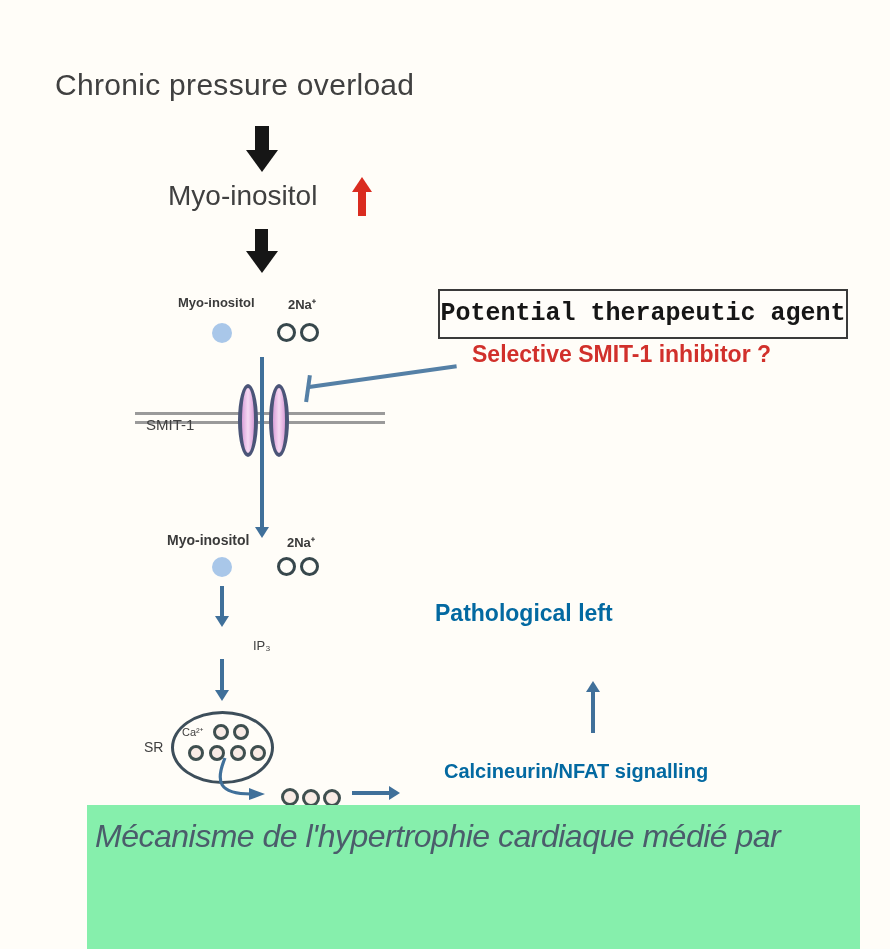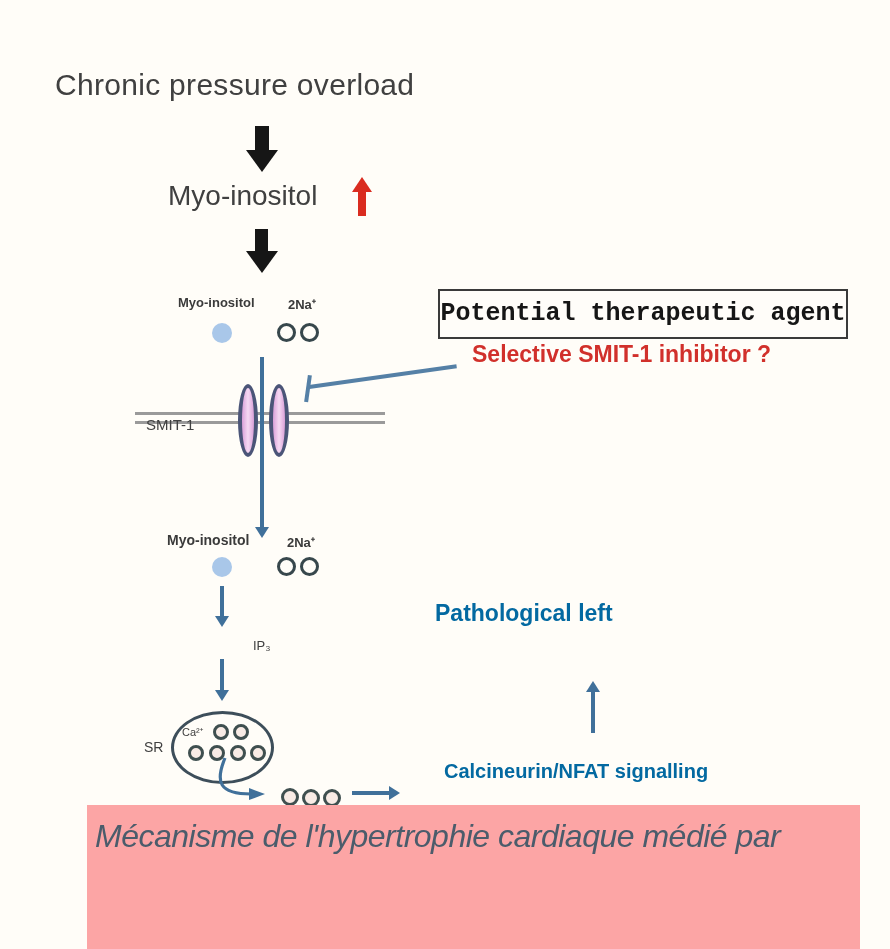--- a/index.html
+++ b/index.html
@@ -26,21 +26,21 @@
   .subunit{width:12px;height:65px;border:4px solid #4b5578;border-radius:50%;
            background:linear-gradient(90deg,#d9a0d8,#f6d9f3 50%,#d9a0d8);}
   .ball-blue{width:20px;height:20px;border-radius:50%;background:#a9c7e9;}
   .ring{width:13px;height:13px;border:3px solid #37474c;border-radius:50%;background:#fffdf8;}
   .ca-ball{width:10px;height:10px;border:3px solid #3f4f4f;border-radius:50%;background:#f8ebe5;}
   .therabox{width:406px;height:46px;border:2px solid #3a3a3a;background:#fffdf9;text-align:center;
             font-weight:bold;font-size:25px;color:#161616;line-height:46px;}
   .redtxt{color:#d1302b;font-weight:bold;font-size:23px;}
   .sig{font-weight:bold;color:#0369a1;}
   .sr-ellipse{width:97px;height:67px;border:3px solid #3d4e5a;border-radius:50%;}
-  .caption-panel{left:87px;top:805px;width:773px;height:144px;background:#fca5a5;}
+  .caption-panel{left:87px;top:805px;width:773px;height:144px;background:#86efac;}
   .caption{font-style:italic;color:#4b5c6b;font-size:32px;letter-spacing:-0.5px;line-height:47px;}
 </style>
 </head>
 <body>
 
 <div class="abs blk title" style="left:55px;top:68px;">Chronic pressure overload</div>
 
 <div class="abs">
   <div class="abs ba-shaft" style="left:255px;top:126px;width:14px;height:26px;"></div>
   <div class="abs tri ba-head" style="left:246px;top:150px;"></div>

